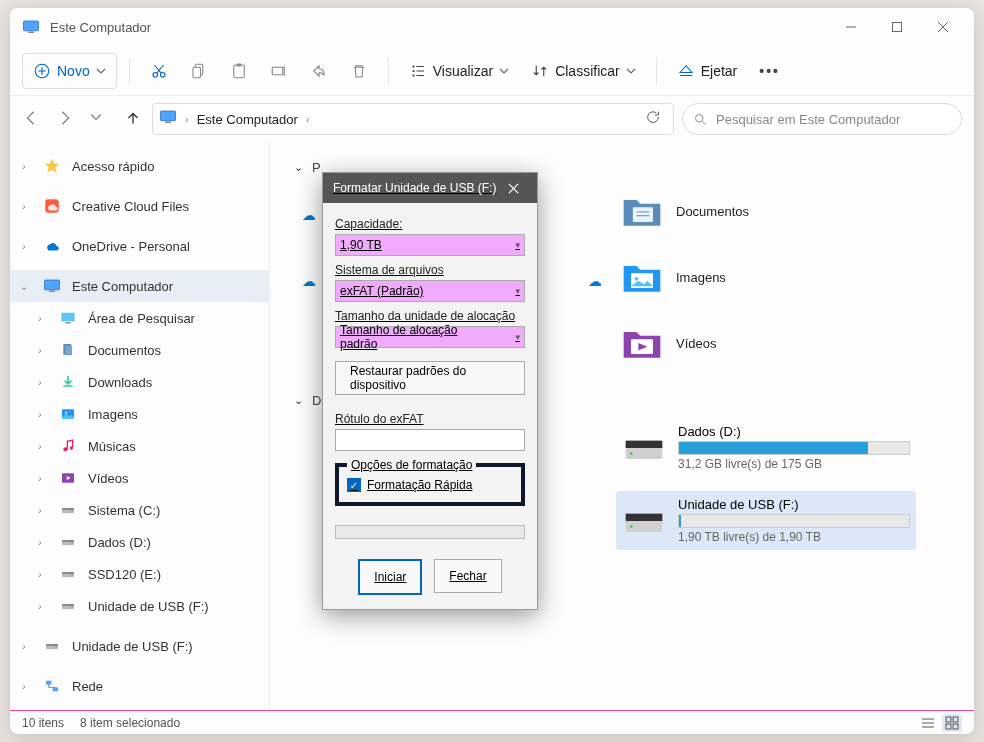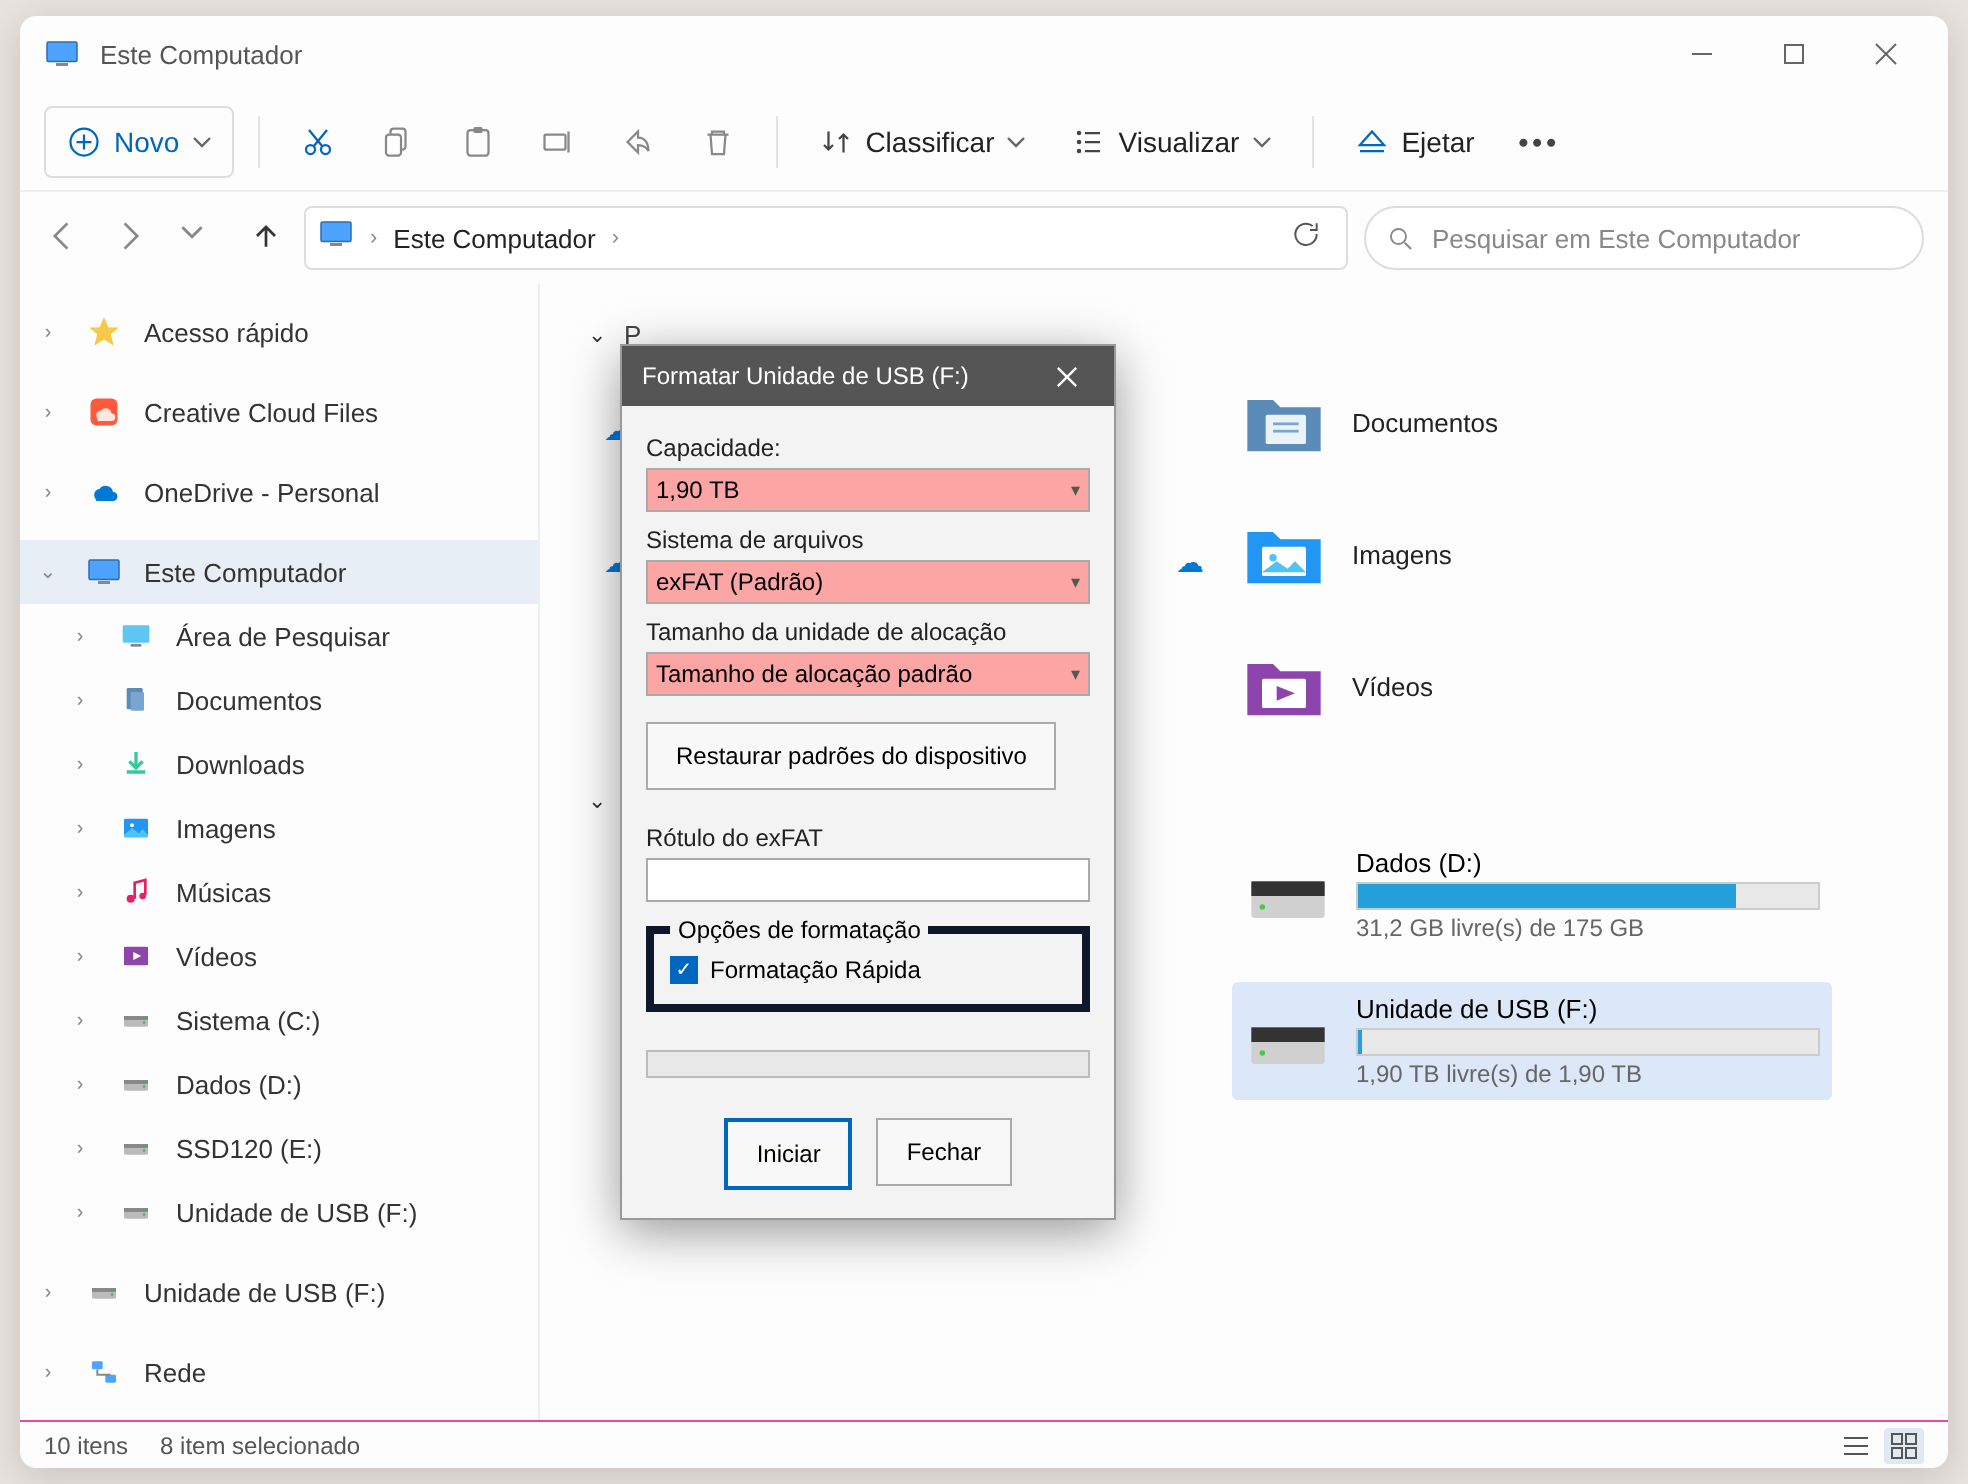--- a/index.html
+++ b/index.html
@@ -48,26 +48,26 @@
 .drive-bar { width: 100%; height: 14px; background: #e8e8e8; border: 1px solid #ccc; position: relative; }
 .drive-bar-fill { height: 100%; background: #26a0da; }
 .drive-sub { font-size: 12px; color: #666; }
 .statusbar { height: 24px; border-top: 1px solid #ec4899; display: flex; align-items: center; padding: 0 12px; font-size: 12px; color: #555; gap: 16px; }
 .statusbar .spacer { flex: 1; }
 .view-toggle { display: flex; gap: 4px; }
 .view-toggle div { width: 20px; height: 18px; display: flex; align-items: center; justify-content: center; cursor: pointer; border-radius: 2px; }
 .view-toggle div.active { background: #e0e8f4; }
 
 
-.dialog { position: absolute; left: 300px; top: 164px; width: 248px; background: #f3f3f3; border: 1px solid #999; box-shadow: 0 6px 24px rgba(0,0,0,0.4); font-size: 12px; }
+.dialog { position: absolute; left: 312px; top: 164px; width: 216px; background: #f3f3f3; border: 1px solid #999; box-shadow: 0 6px 24px rgba(0,0,0,0.4); font-size: 12px; text-decoration: underline; }
 .dlg-title { background: #555; color: #fff; height: 30px; display: flex; align-items: center; padding: 0 10px; font-size: 12px; }
 .dlg-title .dlg-close { margin-left: auto; width: 28px; height: 28px; display: flex; align-items: center; justify-content: center; cursor: pointer; }
 .dlg-body { padding: 10px 12px; display: flex; flex-direction: column; gap: 3px; }
 .dlg-label { color: #222; margin-top: 4px; }
-.dlg-select { width: 100%; height: 22px; background: #fca5a5; border: 1px solid #aaa; font-size: 12px; padding: 0 4px; display: flex; align-items: center; justify-content: space-between; gap: 36px; }
+.dlg-select { width: 100%; height: 22px; background: #f0abfc; border: 1px solid #aaa; font-size: 12px; padding: 0 4px; display: flex; align-items: center; justify-content: space-between; gap: 36px; }
 .dlg-select .dd { color: #555; font-size: 9px; }
 .dlg-btn { height: 24px; padding: 16px 14px; background: #f8f8f8; border: 1px solid #aaa; font-size: 12px; display: inline-flex; align-items: center; justify-content: center; cursor: pointer; }
 .dlg-btn.primary { border: 2px solid #0067c0; }
 .dlg-input { width: 100%; height: 22px; background: #fff; border: 1px solid #aaa; padding: 0 4px; }
 .dlg-fieldset { border: 4px solid #0f172a; padding: 6px 8px 10px; margin-top: 4px; }
 .dlg-fieldset legend { font-size: 12px; padding: 0 4px; }
 .dlg-check { display: flex; align-items: center; gap: 6px; }
 .dlg-check .cbox { width: 14px; height: 14px; background: #0067c0; display: flex; align-items: center; justify-content: center; color: #fff; font-size: 10px; }
 .dlg-progress { width: 100%; height: 14px; background: #e8e8e8; border: 1px solid #bbb; margin-top: 16px; }
 .dlg-actions { display: flex; justify-content: center; gap: 12px; padding: 10px 0 14px; }
@@ -150,37 +150,37 @@
         </svg>
       </div>
     <div class="tb-btn">
         <svg class="icon-svg" viewBox="0 0 24 24">
           <path d="M5 7 H19 M8 7 V5 H16 V7 M7 7 L8 20 H16 L17 7" fill="none" stroke="#888" stroke-width="1.5"></path>
         </svg>
       </div>
     <div class="tb-sep"></div>
     <div class="tb-btn label">
       <svg class="icon-svg" viewBox="0 0 24 24">
-          <path d="M7 5 V17 M4 14 L7 17 L10 14 M17 19 V7 M14 10 L17 7 L20 10" fill="none" stroke="#444" stroke-width="1.5"></path>
-        </svg>
-      <span>Classificar</span>
-      <svg class="chev" viewBox="0 0 10 10">
-          <path d="M1 3 L5 7 L9 3" fill="none" stroke="#666" stroke-width="1.2"></path>
-        </svg>
-    </div>
-    <div class="tb-btn label">
-      <svg class="icon-svg" viewBox="0 0 24 24">
           <circle cx="6" cy="6" r="1.5" fill="#444"></circle>
           <line x1="10" y1="6" x2="20" y2="6" stroke="#444" stroke-width="1.5"></line>
           <circle cx="6" cy="12" r="1.5" fill="#444"></circle>
           <line x1="10" y1="12" x2="20" y2="12" stroke="#444" stroke-width="1.5"></line>
           <circle cx="6" cy="18" r="1.5" fill="#444"></circle>
           <line x1="10" y1="18" x2="20" y2="18" stroke="#444" stroke-width="1.5"></line>
         </svg>
       <span>Visualizar</span>
+      <svg class="chev" viewBox="0 0 10 10">
+          <path d="M1 3 L5 7 L9 3" fill="none" stroke="#666" stroke-width="1.2"></path>
+        </svg>
+    </div>
+    <div class="tb-btn label">
+      <svg class="icon-svg" viewBox="0 0 24 24">
+          <path d="M7 5 V17 M4 14 L7 17 L10 14 M17 19 V7 M14 10 L17 7 L20 10" fill="none" stroke="#444" stroke-width="1.5"></path>
+        </svg>
+      <span>Classificar</span>
       <svg class="chev" viewBox="0 0 10 10">
           <path d="M1 3 L5 7 L9 3" fill="none" stroke="#666" stroke-width="1.2"></path>
         </svg>
     </div>
     <div class="tb-sep"></div>
     <div class="tb-btn label">
       <svg class="icon-svg" viewBox="0 0 24 24">
           <path d="M4 14 L12 5 L20 14 Z" fill="none" stroke="#0067c0" stroke-width="1.5"></path>
           <line x1="4" y1="18" x2="20" y2="18" stroke="#0067c0" stroke-width="1.5"></line>
         </svg>

